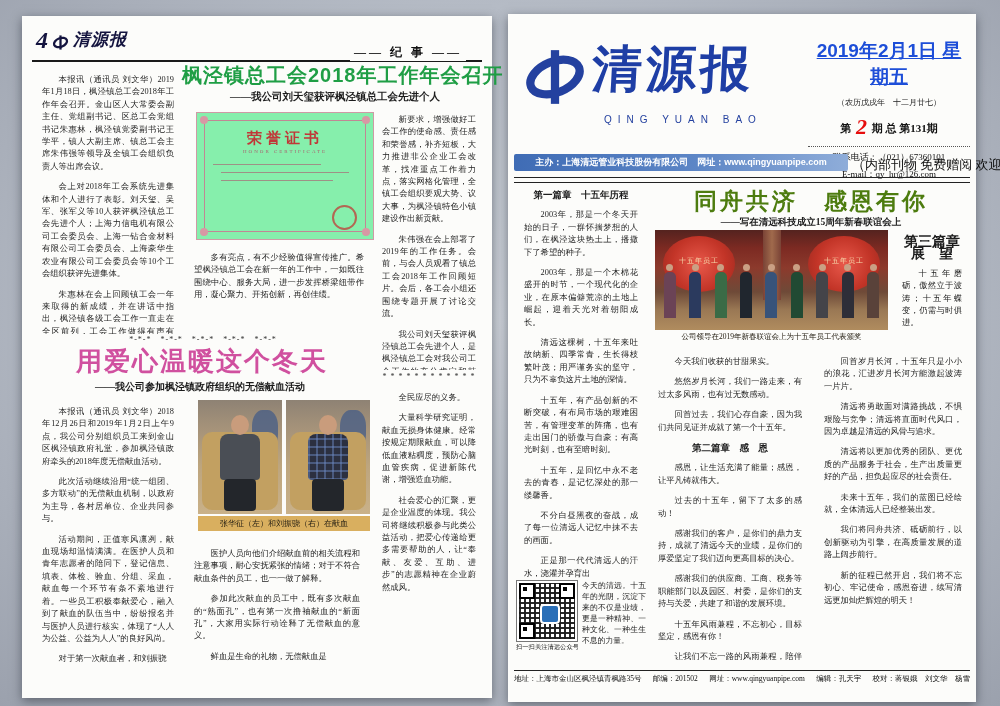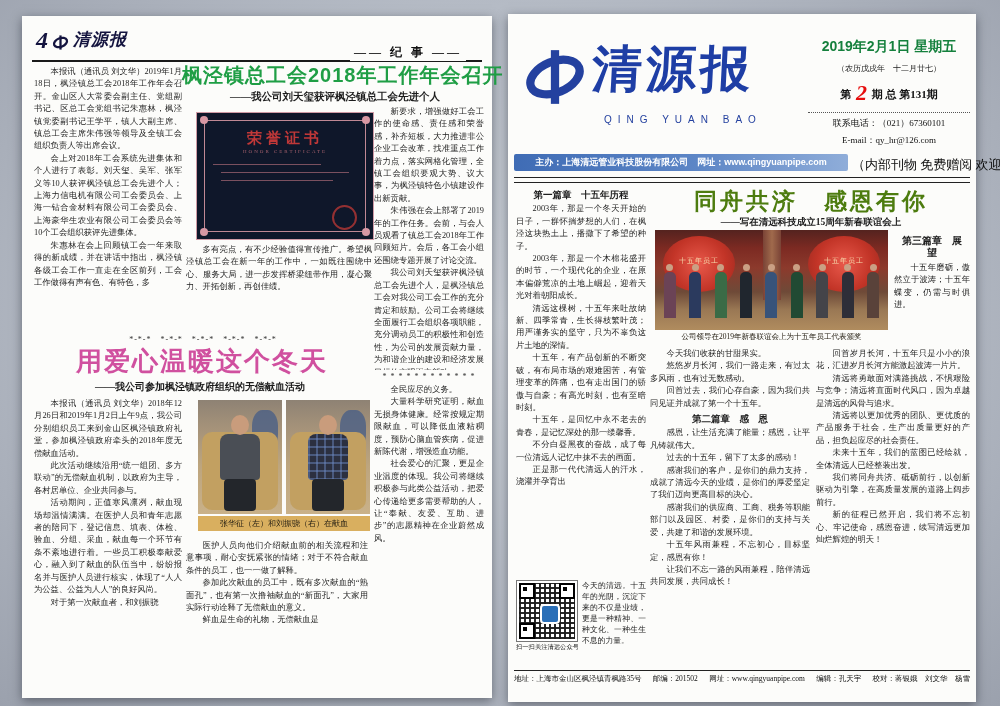--- a/index.html
+++ b/index.html
@@ -7,40 +7,40 @@
     width:1000px;height:706px;position:relative;overflow:hidden;
     background:radial-gradient(ellipse at 50% 45%, #ccd1d8 0%, #b6bcc6 55%, #9ba1ad 100%);
     font-family:"Liberation Serif","DejaVu Serif",serif;color:#1c1c1c;
   }
   .page{position:absolute;background:#fcfcfa;box-shadow:0 3px 10px rgba(30,34,44,.5);}
   #left-page{left:22px;top:16px;width:470px;height:682px;}
   #right-page{left:508px;top:14px;width:468px;height:688px;}
 
   .abs{position:absolute;}
   .col{position:absolute;font-size:8.3px;line-height:12.4px;text-align:justify;overflow:hidden;color:#1d1d1d;}
-  .col p,[data-bind-list] p{margin:0;text-indent:2em;}
+  .col p,[data-bind-list] p{margin:8px;text-indent:2em;}
   .sec-head{font-weight:bold;text-align:center;margin:3px 0 2px 0;font-size:9.5px;font-family:"Liberation Sans","DejaVu Sans",sans-serif;}
 
   
   .lp-header{left:14px;top:12px;display:flex;align-items:flex-end;gap:4px;color:#14143f;}
   .lp-pagenum{font-size:24px;font-weight:bold;font-style:italic;line-height:22px;}
   .lp-logo-script{font-size:17px;font-weight:bold;font-style:italic;letter-spacing:1px;}
   .lp-rule{left:10px;right:10px;top:44px;height:2px;background:#1a1a1a;}
   .lp-section{right:26px;top:28px;font-size:12px;font-weight:bold;letter-spacing:3px;background:#fcfcfa;padding:0 4px;color:#111;}
 
   
   .a1-headline{left:160px;top:46px;width:306px;text-align:center;white-space:nowrap;
     font-family:"Liberation Sans","DejaVu Sans",sans-serif;font-weight:bold;font-size:20px;letter-spacing:1px;}
   .a1-sub{left:160px;top:74px;width:306px;text-align:center;font-size:10.5px;font-weight:bold;}
   .a1-col1{left:12px;top:50px;width:148px;height:268px;}
   .a1-col2b{left:164px;top:228px;width:186px;height:88px;}
   .a1-col3{left:352px;top:90px;width:110px;height:264px;}
 
   
-  .cert{left:174px;top:96px;width:176px;height:126px;background:#0f172a;border:1px solid #cf9aa5;}
+  .cert{left:174px;top:96px;width:176px;height:126px;background:#86efac;border:1px solid #cf9aa5;}
   .cert-inner{position:absolute;inset:7px;border:1px solid #c08894;}
   .cert-title{position:relative;text-align:center;color:#c03838;font-weight:bold;font-size:15px;letter-spacing:4px;margin-top:16px;}
   .cert-sub{position:relative;text-align:center;color:#a8626e;font-size:5px;letter-spacing:2px;margin-top:1px;}
   .cert-line{position:relative;height:1px;background:#a86a76;opacity:.7;}
   .cl1{margin:10px 52px 0 16px;}
   .cl2{margin:7px 24px 0 24px;}
   .cl3{margin:7px 40px 0 24px;}
   .cert-seal{position:absolute;right:16px;bottom:9px;width:21px;height:21px;border:2px solid #c23a35;border-radius:50%;opacity:.75;}
   .cert-dot{position:absolute;width:8px;height:8px;border-radius:50%;background:#d898a4;}
   .cd1{left:3px;top:3px;} .cd2{right:3px;top:3px;} .cd3{left:3px;bottom:3px;} .cd4{right:3px;bottom:3px;}
@@ -72,21 +72,21 @@
   .dp-legs{position:absolute;left:26px;top:79px;width:32px;height:32px;background:#23262b;border-radius:4px;}
   .don-caption{left:176px;top:500px;width:172px;height:15px;background:#d9af5f;
     font-size:8px;line-height:15px;text-align:center;color:#262014;overflow:hidden;white-space:nowrap;}
 
   
   .rp-logo{left:16px;top:32px;width:62px;height:62px;color:#24419f;}
   .rp-title{left:84px;top:22px;width:220px;font-size:50px;font-weight:bold;letter-spacing:4px;
     transform:skewX(-3deg);white-space:nowrap;}
   .rp-pinyin{left:96px;top:100px;width:200px;font-size:10px;letter-spacing:6px;color:#24419f;font-family:"Liberation Sans",sans-serif;}
   .rp-dateblock{left:300px;top:24px;width:162px;text-align:center;}
-  .rp-date{font-size:14px;font-weight:bold;font-family:"Liberation Sans","DejaVu Sans",sans-serif;color:#15803d;}
+  .rp-date{font-size:19px;font-weight:bold;font-family:"Liberation Sans","DejaVu Sans",sans-serif;color:#1d4ed8;text-decoration:underline;}
   .rp-lunar{font-size:8px;margin-top:7px;color:#222;}
   .rp-issue{margin-top:6px;font-size:11px;font-weight:bold;color:#111;}
   .rp-issue .big-n{font-size:22px;font-style:italic;vertical-align:-2px;padding:0 2px;}
   .rp-dotted{border-top:1px dotted #555;margin-top:6px;}
   .rp-phone,.rp-email{font-size:9px;margin-top:4px;color:#111;}
   .rp-bar{left:6px;top:140px;width:334px;height:17px;line-height:17px;color:#fff;
     font-size:9px;font-weight:bold;text-align:center;white-space:nowrap;overflow:hidden;
     background:linear-gradient(90deg,#3f6cb5 0%,#5d86c6 55%,#8fadd9 100%);border-radius:2px;
     font-family:"Liberation Sans",sans-serif;}
   .rp-note{left:344px;top:142px;width:122px;font-size:13px;color:#111;white-space:nowrap;}
@@ -289,21 +289,21 @@
       <div class="person"></div>
       <div class="person"></div>
       <div class="person"></div>
       <div class="person"></div>
       <div class="person"></div>
     </div>
   </div>
   <div class="abs stage-caption" data-bind="right_page.article.photo_caption">公司领导在2019年新春联谊会上为十五年员工代表颁奖</div>
 
   <div class="col r-col3-top">
-    <div class="sec-head" style="font-size:10px;" data-bind="right_page.article.chapter3_title">第三篇章　展　望</div>
+    <div class="sec-head" style="font-size:14px;" data-bind="right_page.article.chapter3_title">第三篇章　展　望</div>
     <div data-bind-list="right_page.article.col3_top_paras">
         <p>十五年磨砺，傲然立于波涛；十五年蝶变，仍需与时俱进。</p>
       </div>
   </div>
 
   <div class="col r-col2">
     <div data-bind-list="right_page.article.col2_paras_a">
         <p>今天我们收获的甘甜果实。</p>
         <p>悠悠岁月长河，我们一路走来，有过太多风雨，也有过无数感动。</p>
         <p>回首过去，我们心存自豪，因为我们共同见证并成就了第一个十五年。</p>

